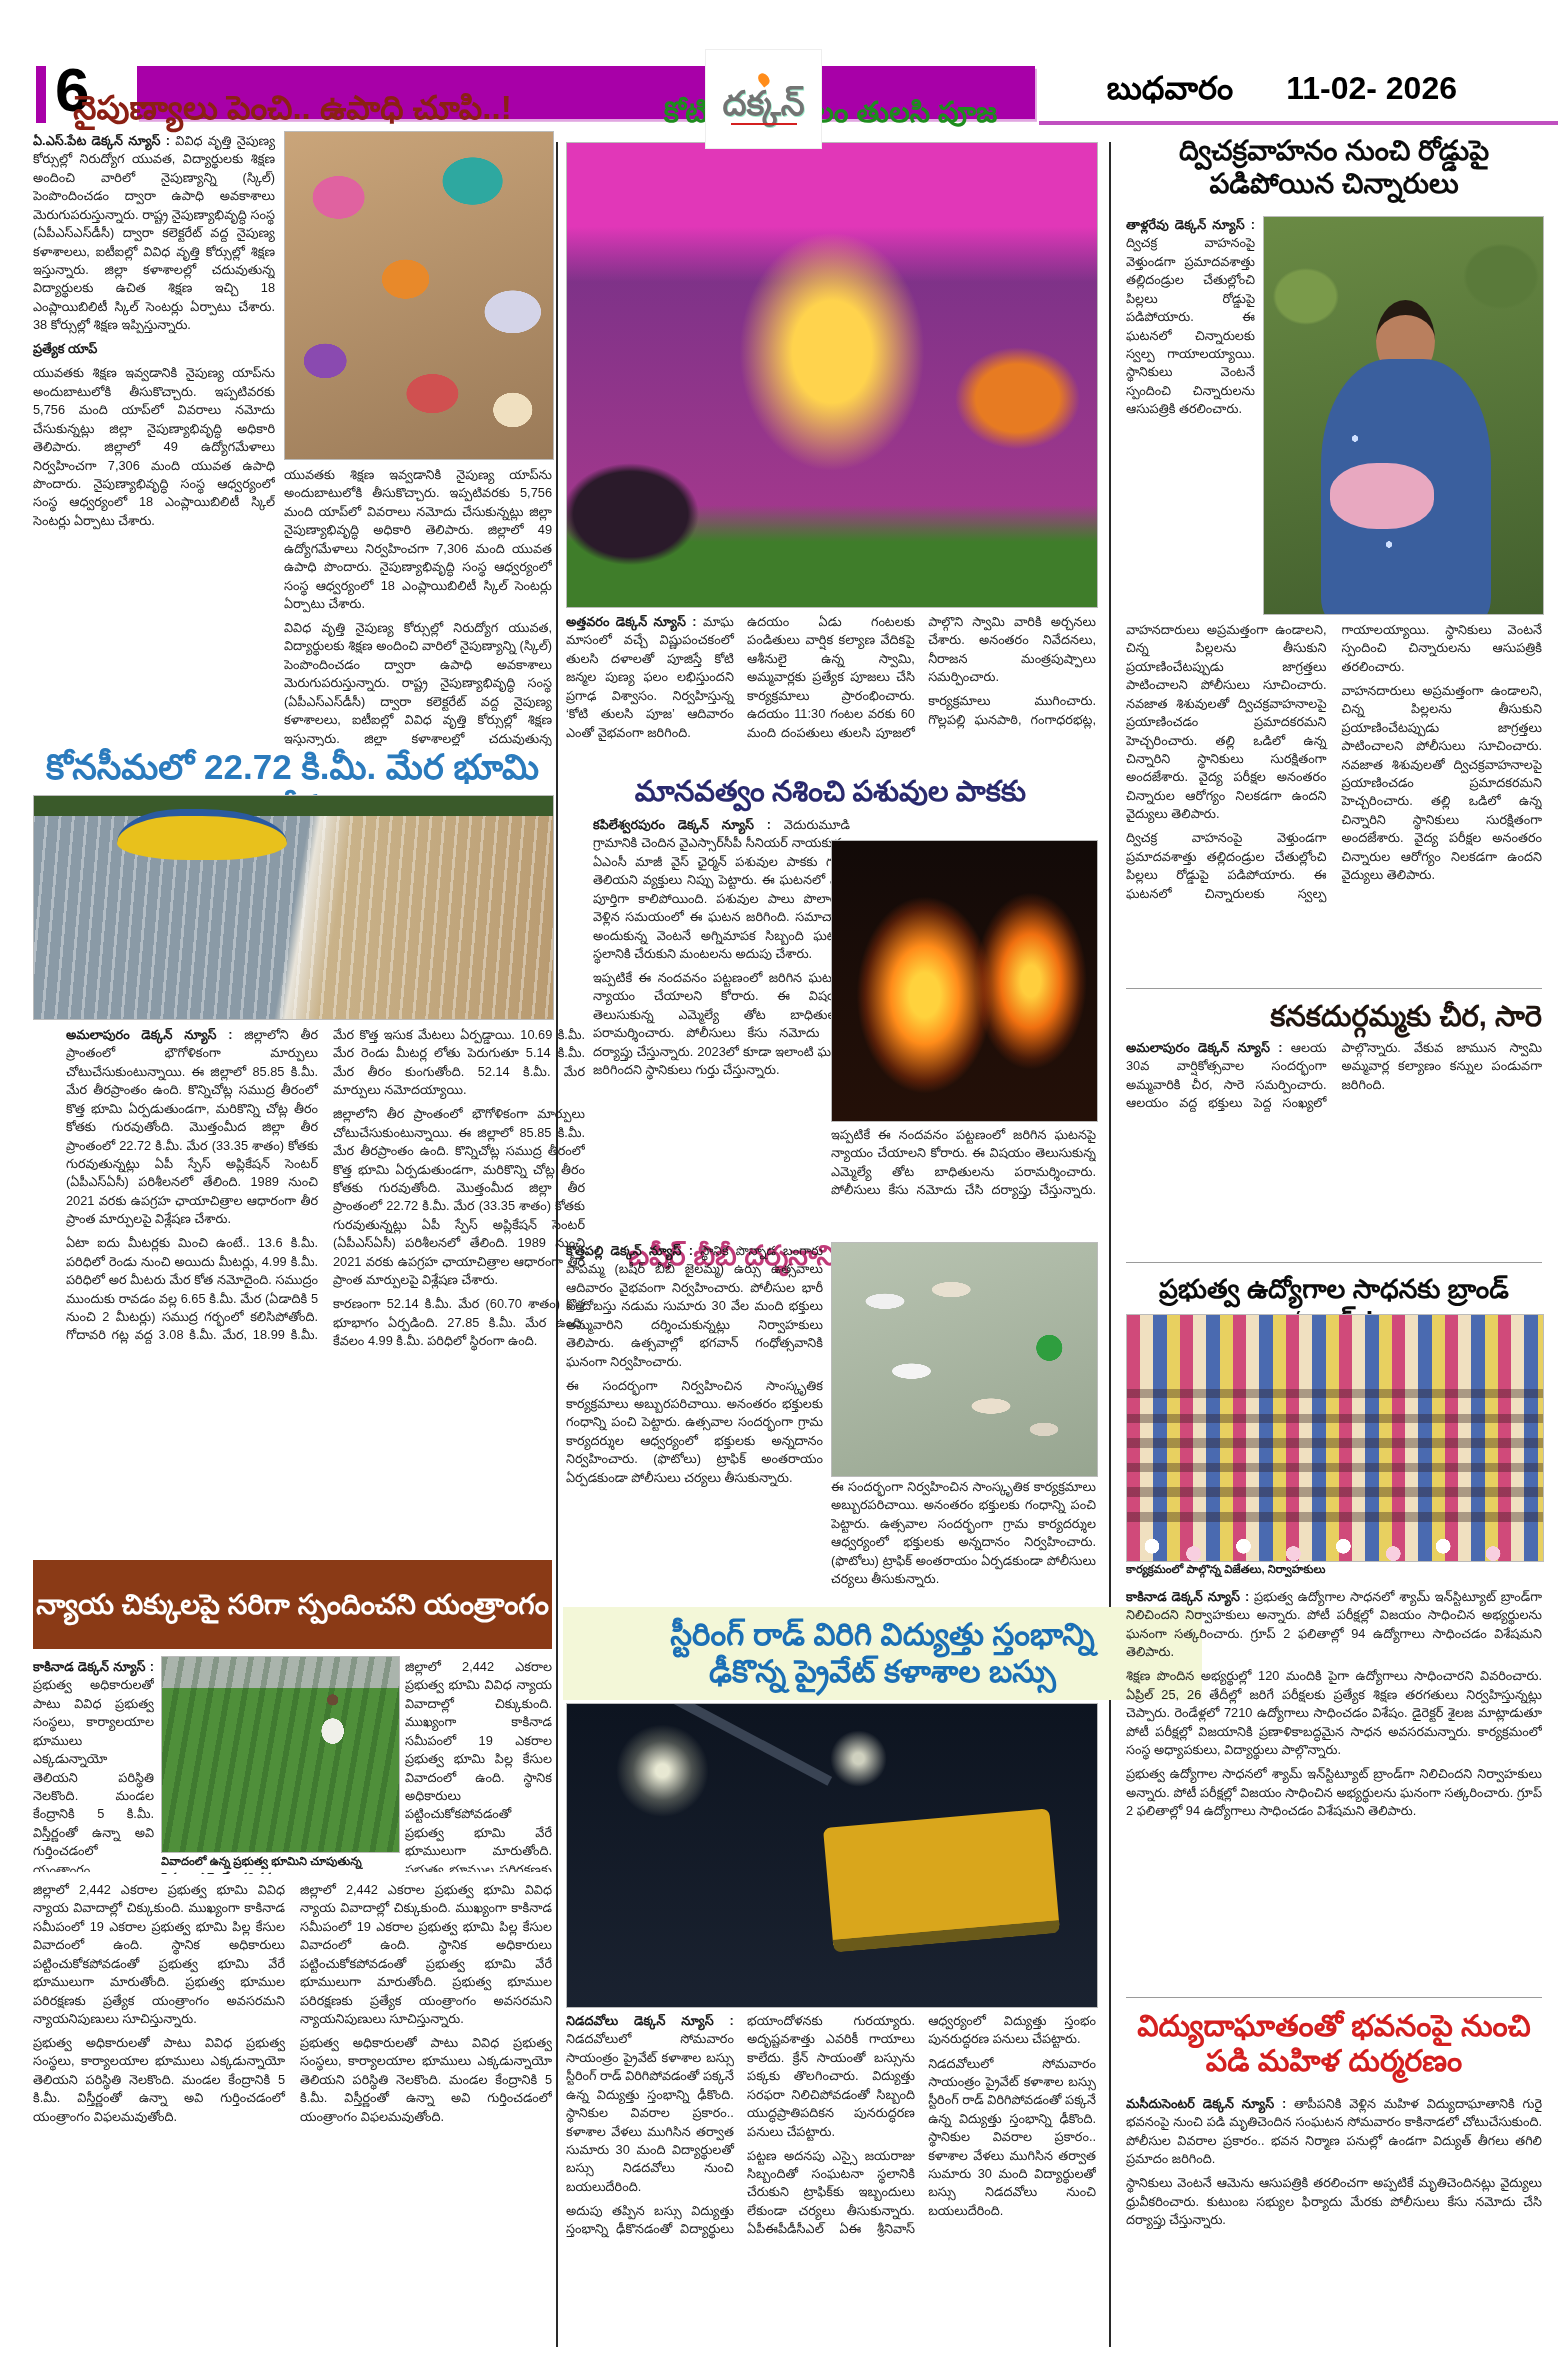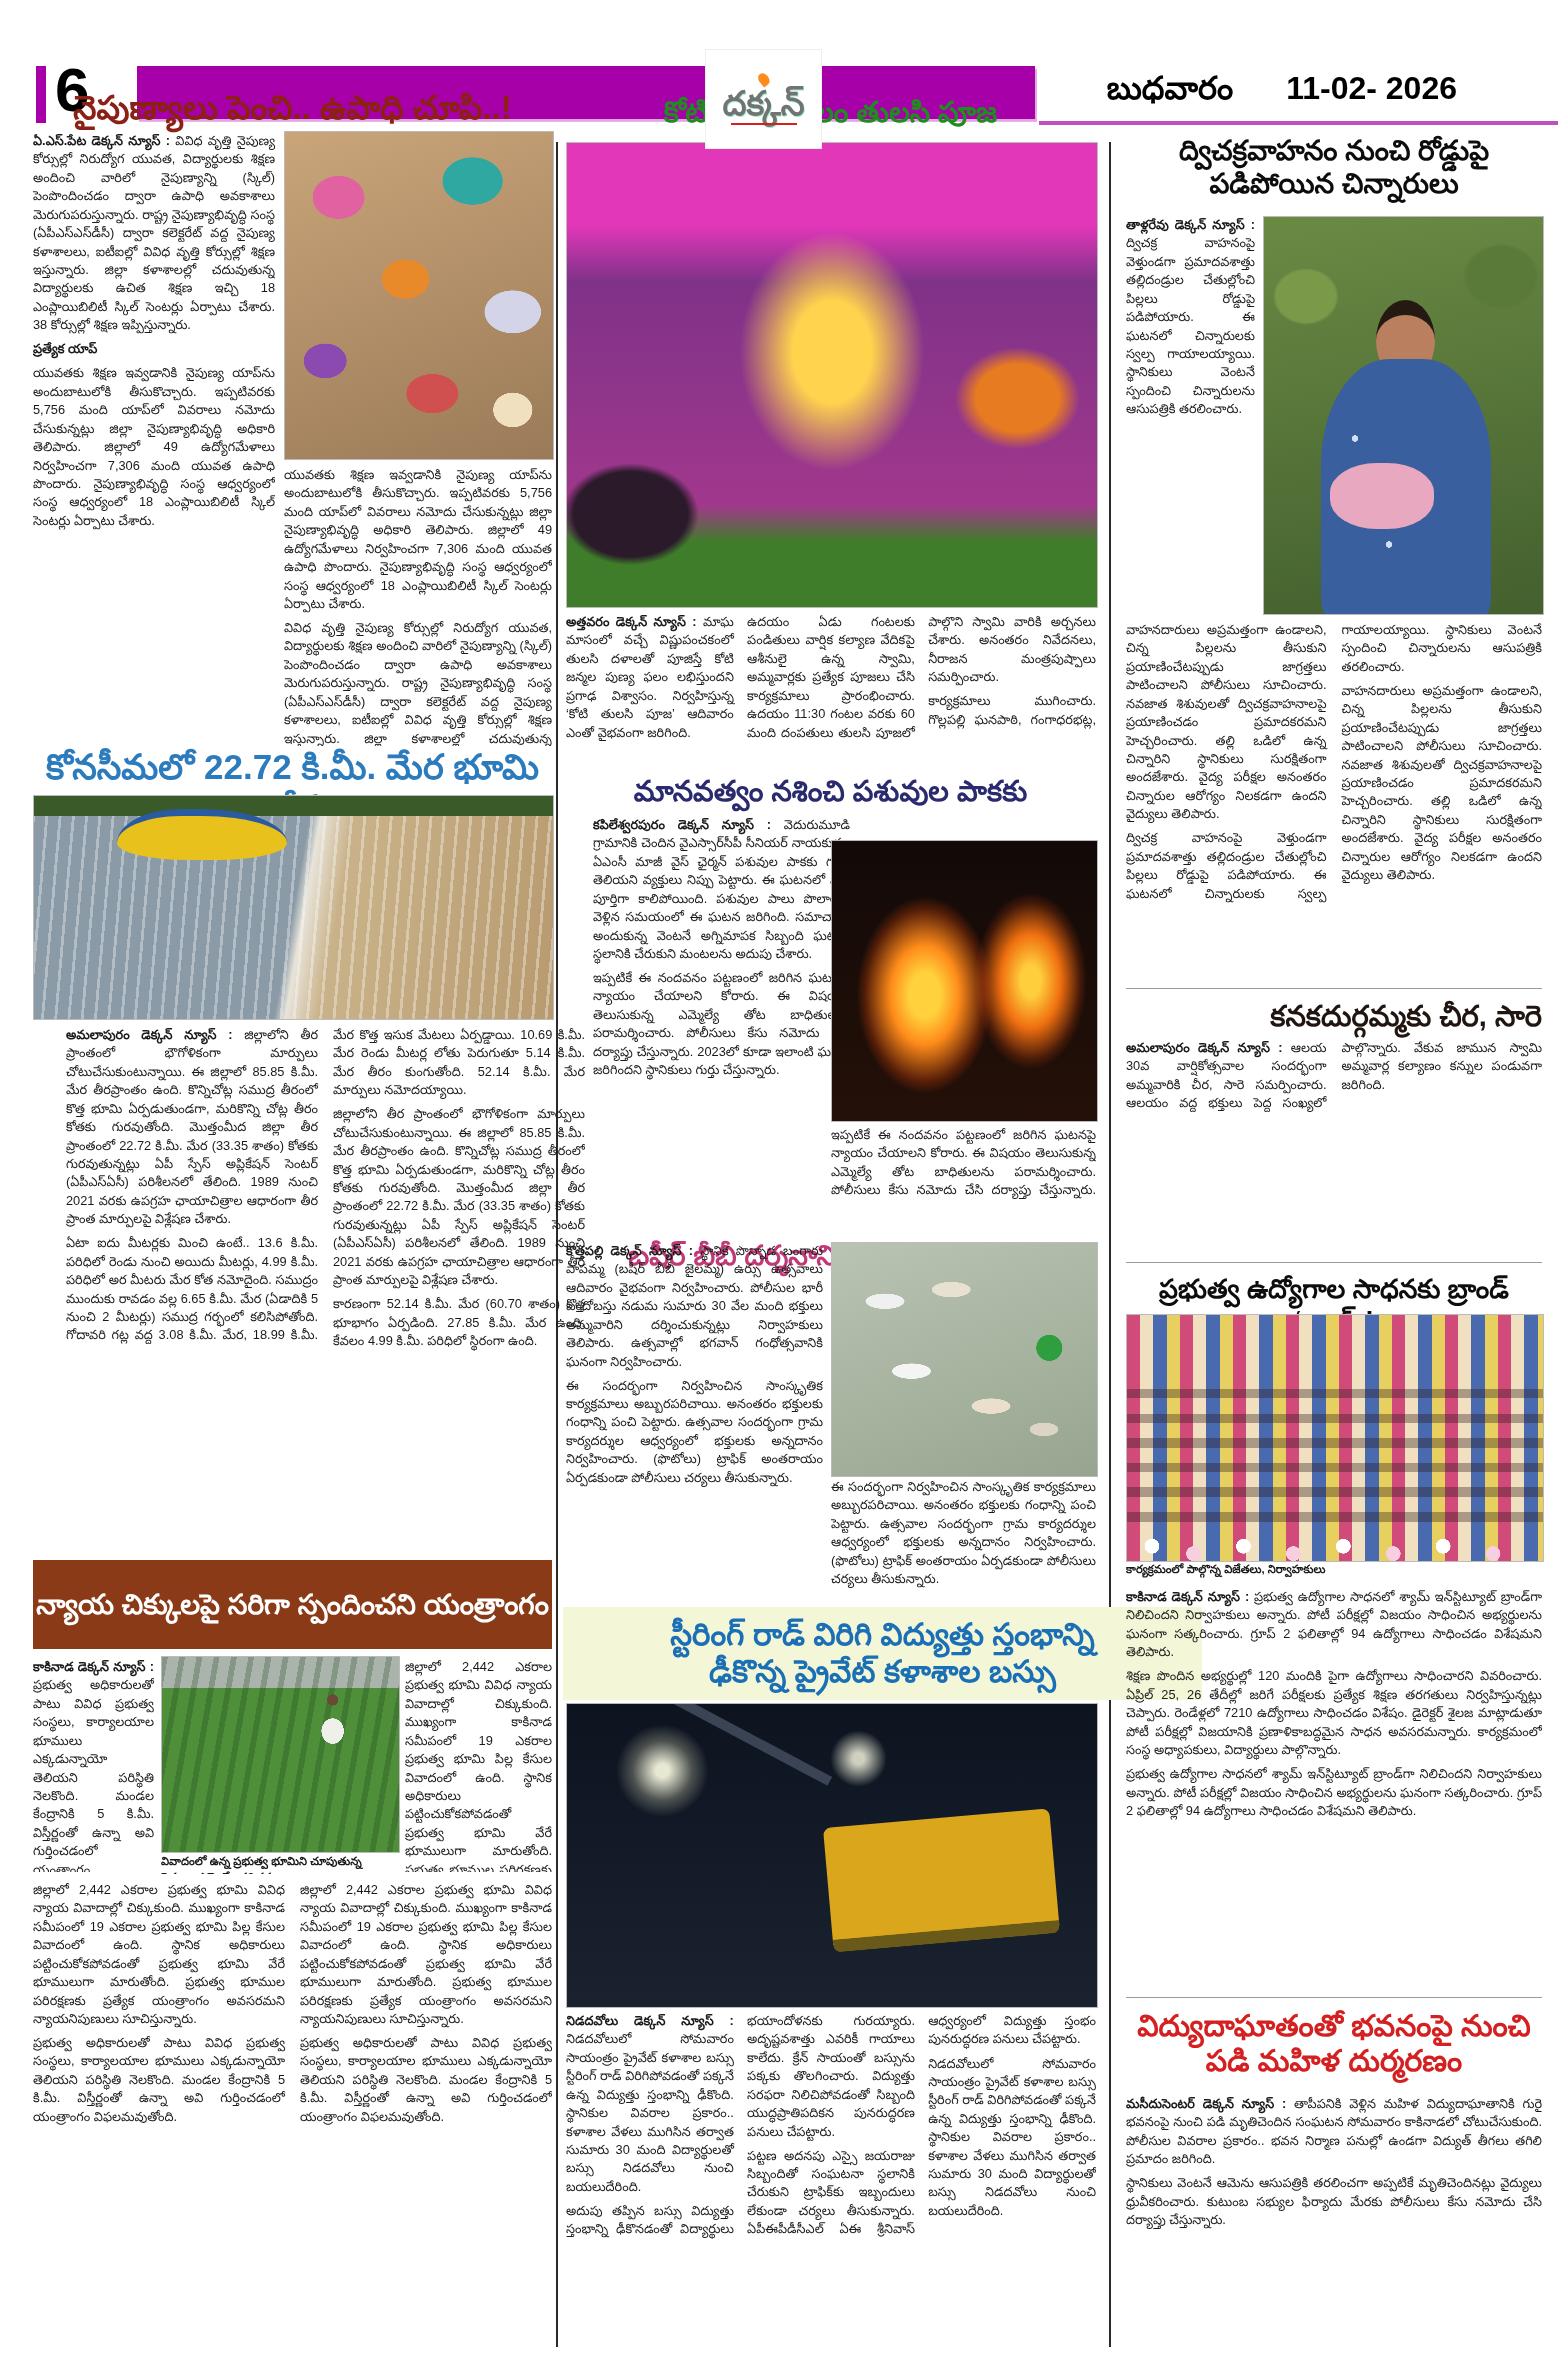--- a/index.html
+++ b/index.html
@@ -17,21 +17,21 @@
   .dateline-hdr{font-size:32px;font-weight:bold;color:#000;display:flex;gap:53px;justify-content:flex-end;}
   .magline{background:#c050c0;}
   
   .vrule{width:1.9px;background:#2a2a2a;}
   .hrule{height:0.9px;background:#9a9a9a;}
   
   .hl{font-weight:bold;text-align:center;line-height:1.18;}
   .hl-skills{color:#8b2014;font-size:33px;}
   .hl-coast{color:#2b7bbd;font-size:35px;}
   .hl-tulasi{color:#1e8c1e;font-size:29px;}
-  .hl-cattle{color:#2a2a6e;font-size:29px;}
+  .hl-cattle{color:#2a2a6e;font-size:29px;font-family:Liberation Serif, serif;}
   .hl-basheer{color:#c03a78;font-size:28px;margin-top:35px;}
   .hl-bus{color:#1b6fb5;font-size:31px;background:#f3f7d8;display:flex;align-items:center;justify-content:center;}
   .hl-twowheel{color:#0d0d0d;font-size:28px;}
   .hl-durga{color:#201510;font-size:29px;}
   .hl-shyam{color:#0d0d0d;font-size:26.5px;}
   .hl-electro{color:#d42020;font-size:30px;}
   .brownbox{background:#8a3a16;color:#fff;display:flex;align-items:center;justify-content:center;text-align:center;
             font-weight:bold;font-size:28px;line-height:1.25;}
   
   .txt{font-size:12.8px;line-height:1.44;text-align:justify;overflow:hidden;}

